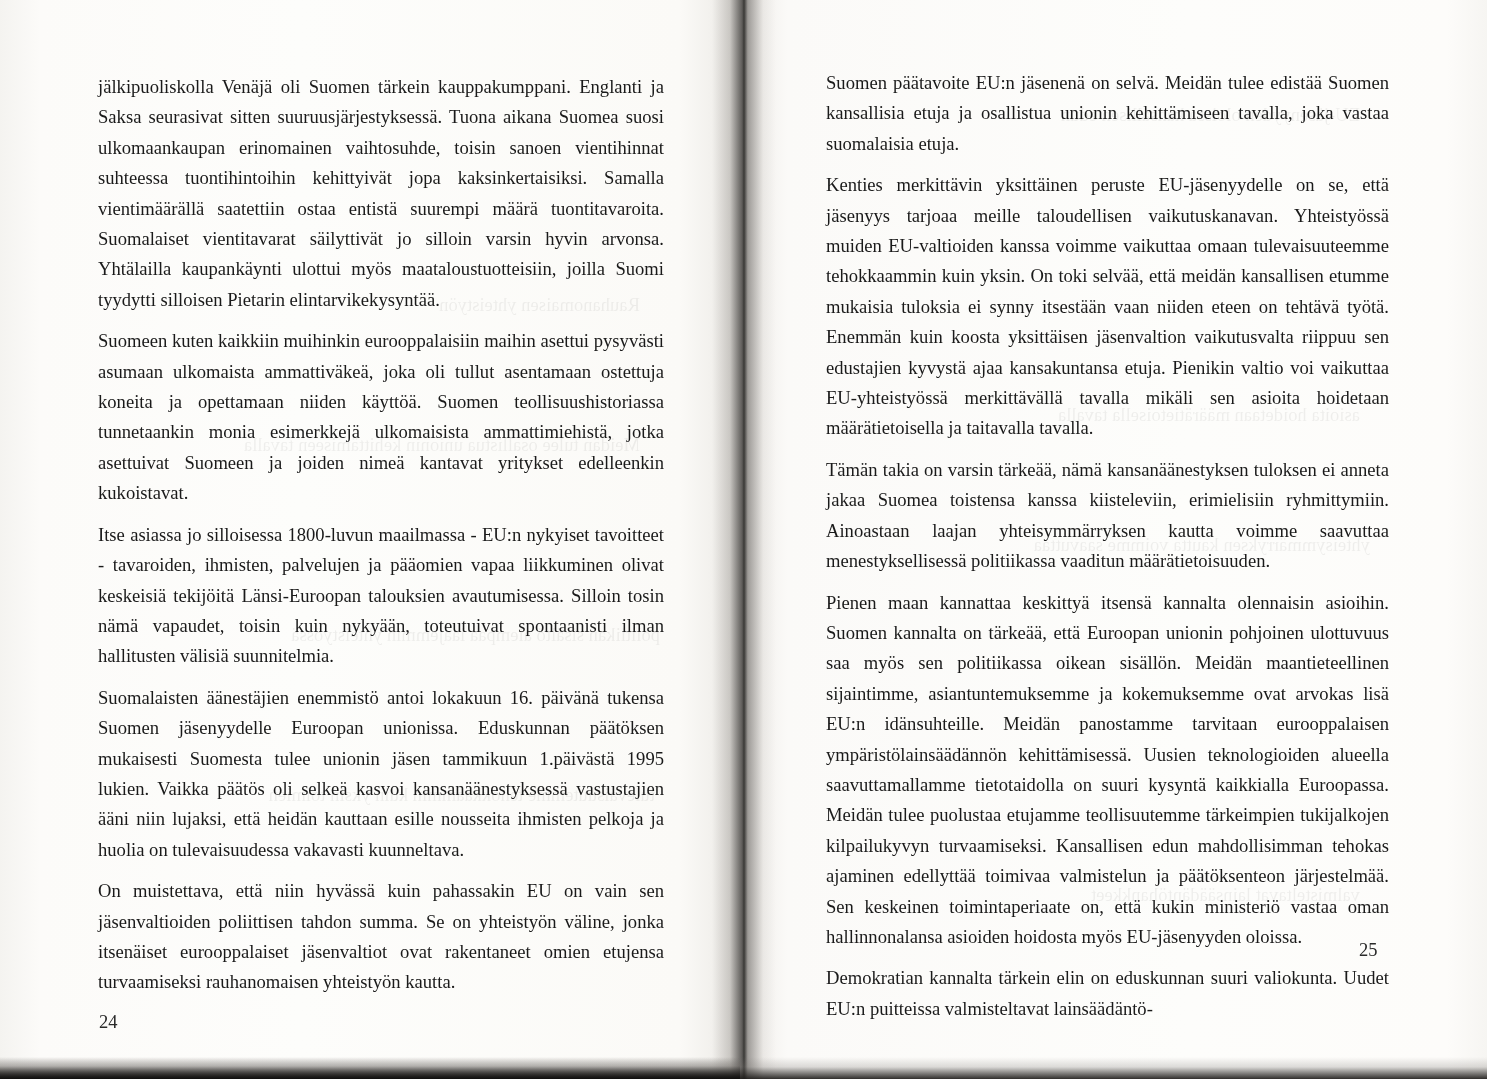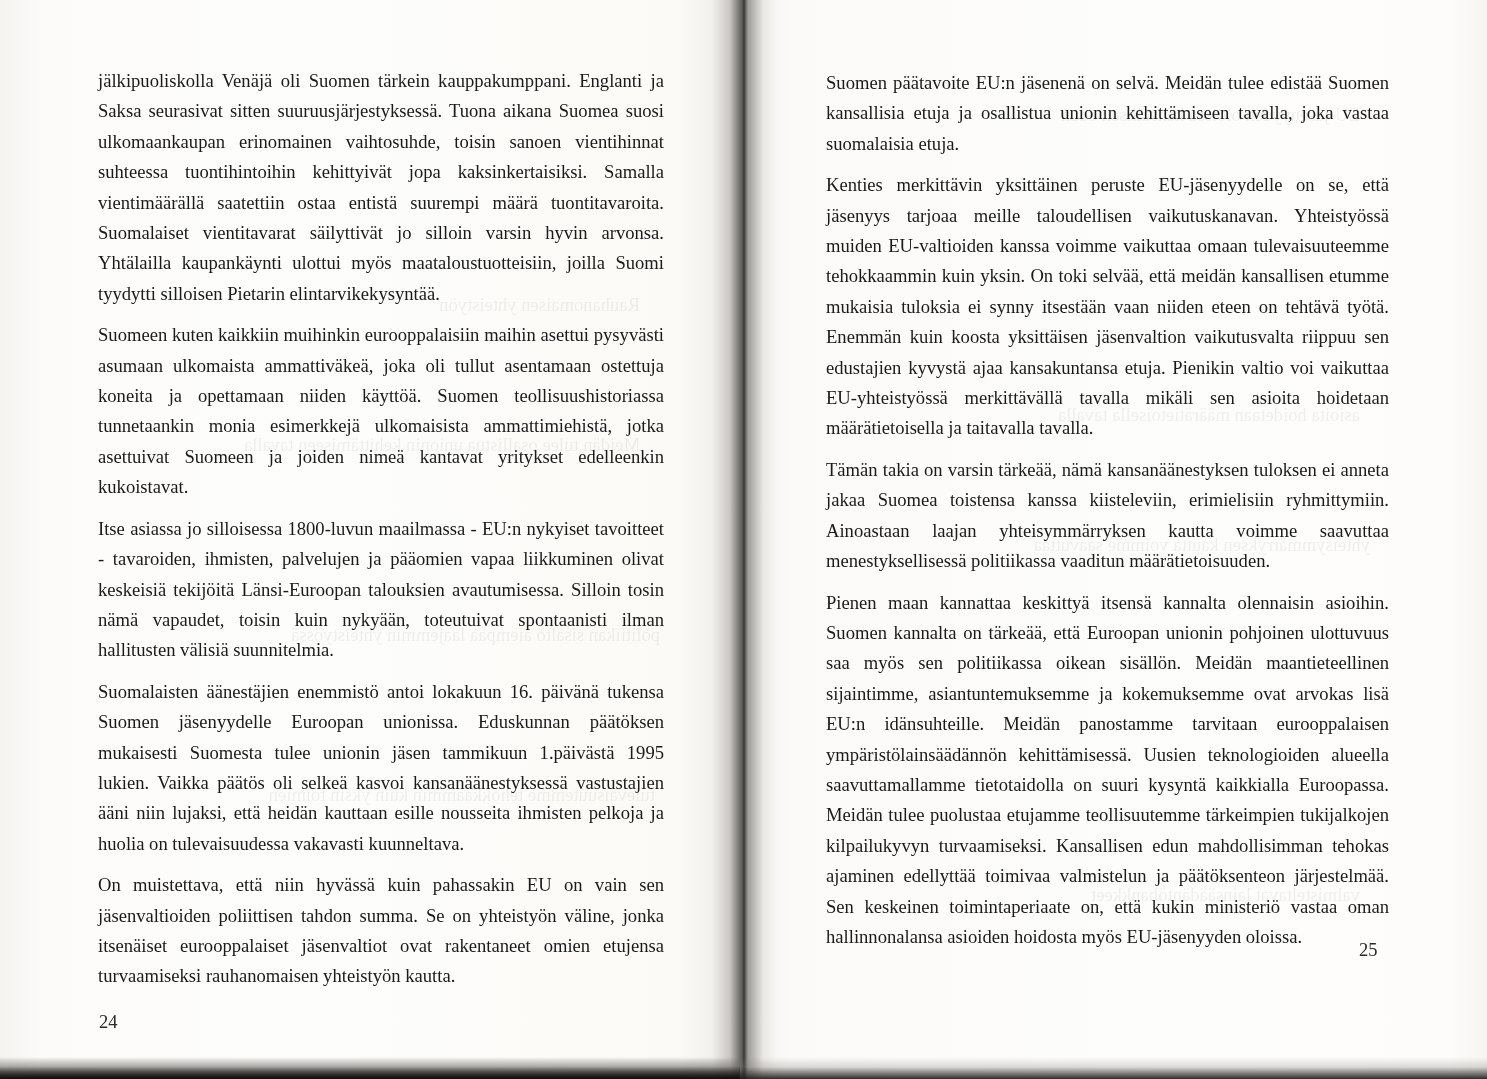--- a/index.html
+++ b/index.html
@@ -74,21 +74,21 @@
   }
 
   .text-col {
     position: absolute;
     text-align: justify;
     font-size: 18.6px;
     line-height: 30.4px;
   }
   .text-col.left {
     left: 98px;
-    top: 66px;
+    top: 72px;
     width: 566px;
   }
   .text-col.right {
     left: 826px;
     top: 68px;
     width: 563px;
   }
   .text-col p {
     margin: 0 0 11px 0;
   }
@@ -152,20 +152,21 @@
     <p>Itse asiassa jo silloisessa 1800-luvun maailmassa - EU:n nykyiset tavoitteet - tavaroiden, ihmisten, palvelujen ja pääomien vapaa liikkuminen olivat keskeisiä tekijöitä Länsi-Euroopan talouksien avautumisessa. Silloin tosin nämä vapaudet, toisin kuin nykyään, toteutuivat spontaanisti ilman hallitusten välisiä suunnitelmia.</p>
     <p>Suomalaisten äänestäjien enemmistö antoi lokakuun 16. päivänä tukensa Suomen jäsenyydelle Euroopan unionissa. Eduskunnan päätöksen mukaisesti Suomesta tulee unionin jäsen tammikuun 1.päivästä 1995 lukien. Vaikka päätös oli selkeä kasvoi kansanäänestyksessä vastustajien ääni niin lujaksi, että heidän kauttaan esille nousseita ihmisten pelkoja ja huolia on tulevaisuudessa vakavasti kuunneltava.</p>
     <p>On muistettava, että niin hyvässä kuin pahassakin EU on vain sen jäsenvaltioiden poliittisen tahdon summa. Se on yhteistyön väline, jonka itsenäiset eurooppalaiset jäsenvaltiot ovat rakentaneet omien etujensa turvaamiseksi rauhanomaisen yhteistyön kautta.</p>
   </div>
 
   <div class="text-col right">
     <p>Suomen päätavoite EU:n jäsenenä on selvä. Meidän tulee edistää Suomen kansallisia etuja ja osallistua unionin kehittämiseen tavalla, joka vastaa suomalaisia etuja.</p>
     <p>Kenties merkittävin yksittäinen peruste EU-jäsenyydelle on se, että jäsenyys tarjoaa meille taloudellisen vaikutuskanavan. Yhteistyössä muiden EU-valtioiden kanssa voimme vaikuttaa omaan tulevaisuuteemme tehokkaammin kuin yksin. On toki selvää, että meidän kansallisen etumme mukaisia tuloksia ei synny itsestään vaan niiden eteen on tehtävä työtä. Enemmän kuin koosta yksittäisen jäsenvaltion vaikutusvalta riippuu sen edustajien kyvystä ajaa kansakuntansa etuja. Pienikin valtio voi vaikuttaa EU-yhteistyössä merkittävällä tavalla mikäli sen asioita hoidetaan määrätietoisella ja taitavalla tavalla.</p>
     <p>Tämän takia on varsin tärkeää, nämä kansanäänestyksen tuloksen ei anneta jakaa Suomea toistensa kanssa kiisteleviin, erimielisiin ryhmittymiin. Ainoastaan laajan yhteisymmärryksen kautta voimme saavuttaa menestyksellisessä politiikassa vaaditun määrätietoisuuden.</p>
     <p>Pienen maan kannattaa keskittyä itsensä kannalta olennaisin asioihin. Suomen kannalta on tärkeää, että Euroopan unionin pohjoinen ulottuvuus saa myös sen politiikassa oikean sisällön. Meidän maantieteellinen sijaintimme, asiantuntemuksemme ja kokemuksemme ovat arvokas lisä EU:n idänsuhteille. Meidän panostamme tarvitaan eurooppalaisen ympäristölainsäädännön kehittämisessä. Uusien teknologioiden alueella saavuttamallamme tietotaidolla on suuri kysyntä kaikkialla Euroopassa. Meidän tulee puolustaa etujamme teollisuutemme tärkeimpien tukijalkojen kilpailukyvyn turvaamiseksi. Kansallisen edun mahdollisimman tehokas ajaminen edellyttää toimivaa valmistelun ja päätöksenteon järjestelmää. Sen keskeinen toimintaperiaate on, että kukin ministeriö vastaa oman hallinnonalansa asioiden hoidosta myös EU-jäsenyyden oloissa.</p>
+    <p>Demokratian kannalta tärkein elin on eduskunnan suuri valiokunta. Uudet EU:n puitteissa valmisteltavat lainsäädäntö-</p>
   </div>
 
   <div class="folio left">24</div>
   <div class="folio right">25</div>
 
   <div class="gutter"></div>
   <div class="bottom-edge"></div>
   <div class="bottom-edge left-dark"></div>
 
 </div>

